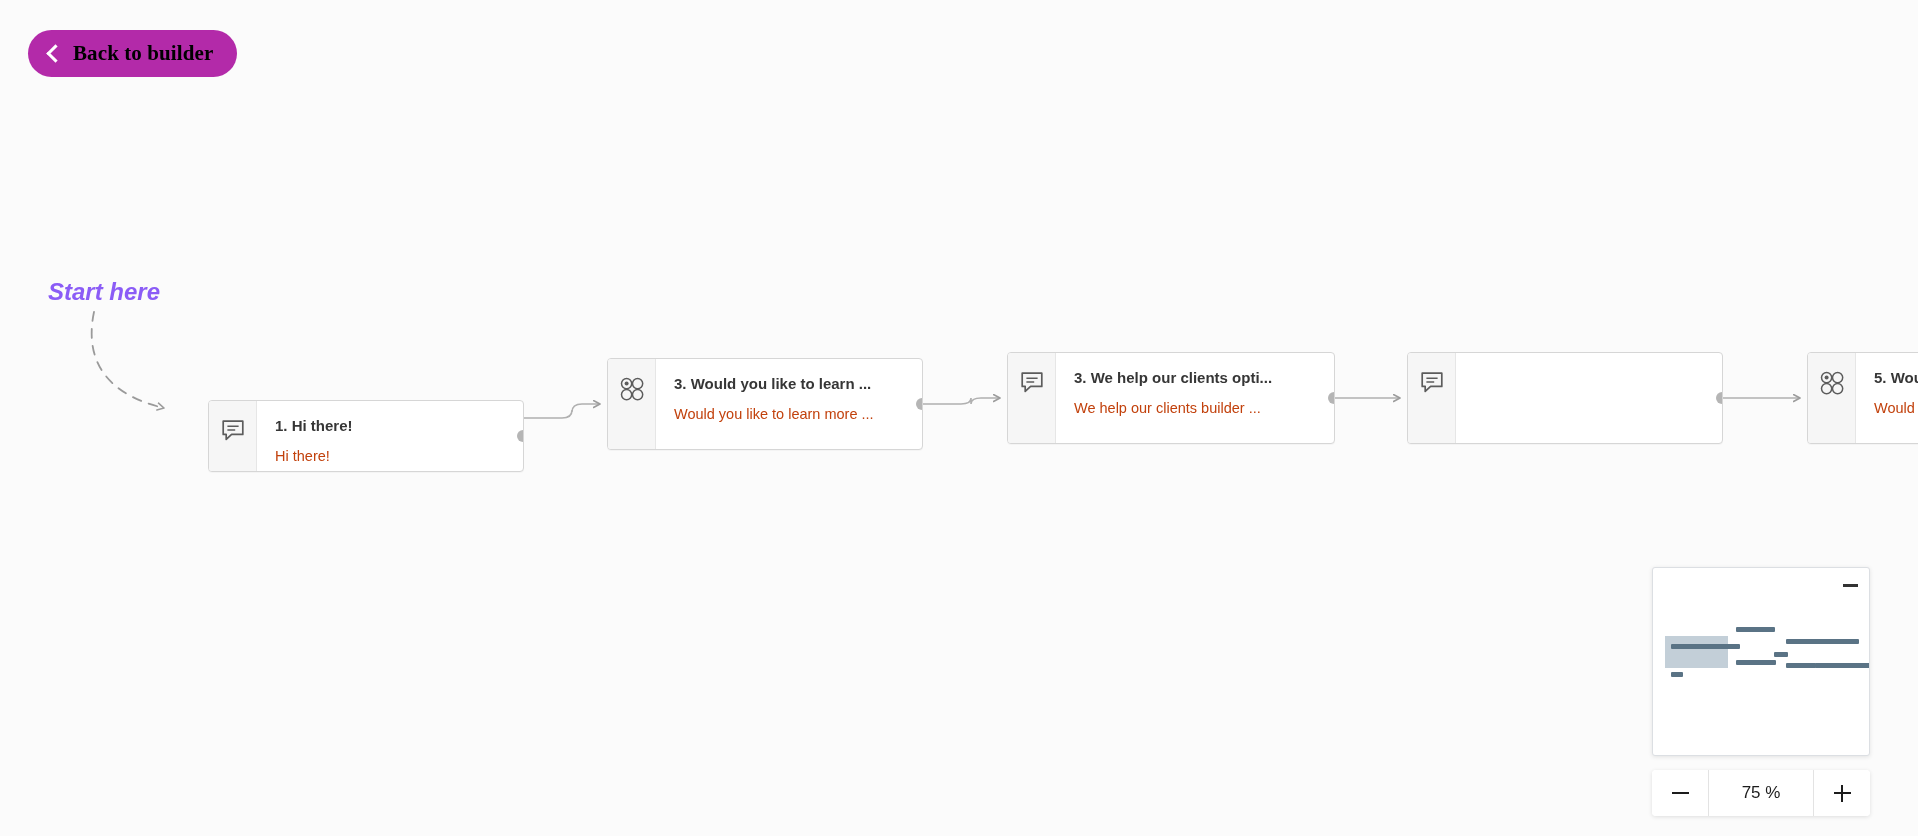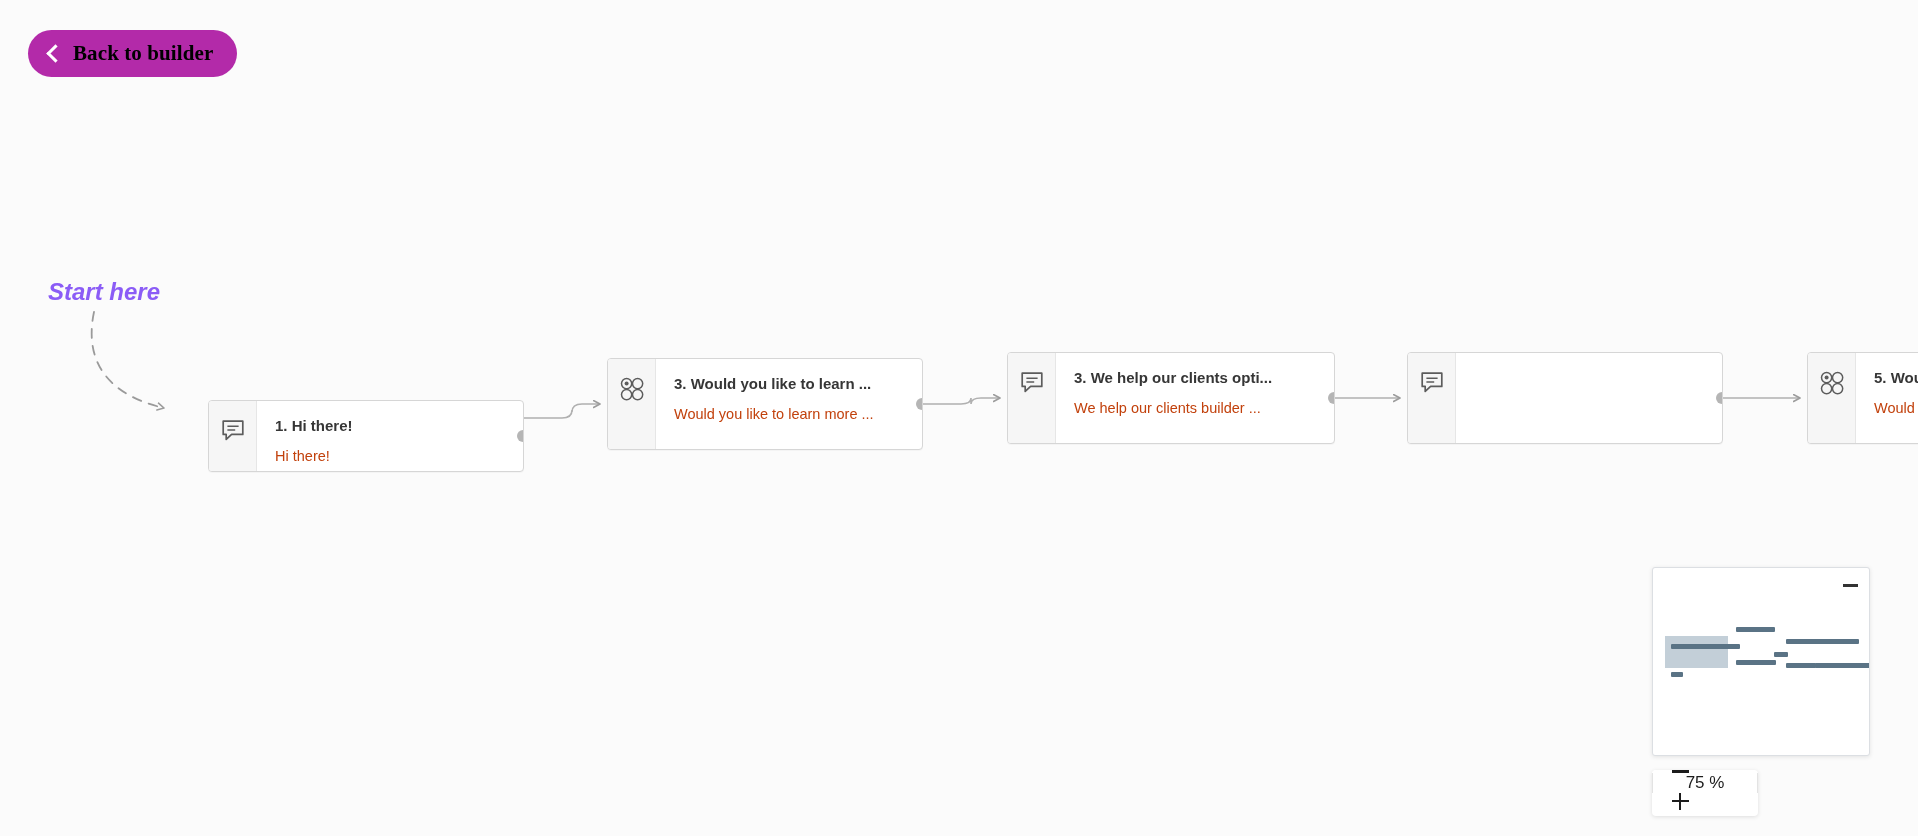--- a/index.html
+++ b/index.html
@@ -190,21 +190,20 @@
     left: 1652px;
     top: 770px;
     height: 46px;
     display: flex;
     align-items: stretch;
     background: #ffffff;
     border-radius: 4px;
     box-shadow: 0 1px 4px rgba(0,0,0,.12);
     overflow: hidden;
     z-index: 30;
-    flex-direction: column;
   }
   .zoom-bar button,
   .zoom-bar .zoom-value {
     background: #ffffff;
     border: none;
     font-family: "Liberation Sans", sans-serif;
     display: flex;
     align-items: center;
     justify-content: center;
   }

